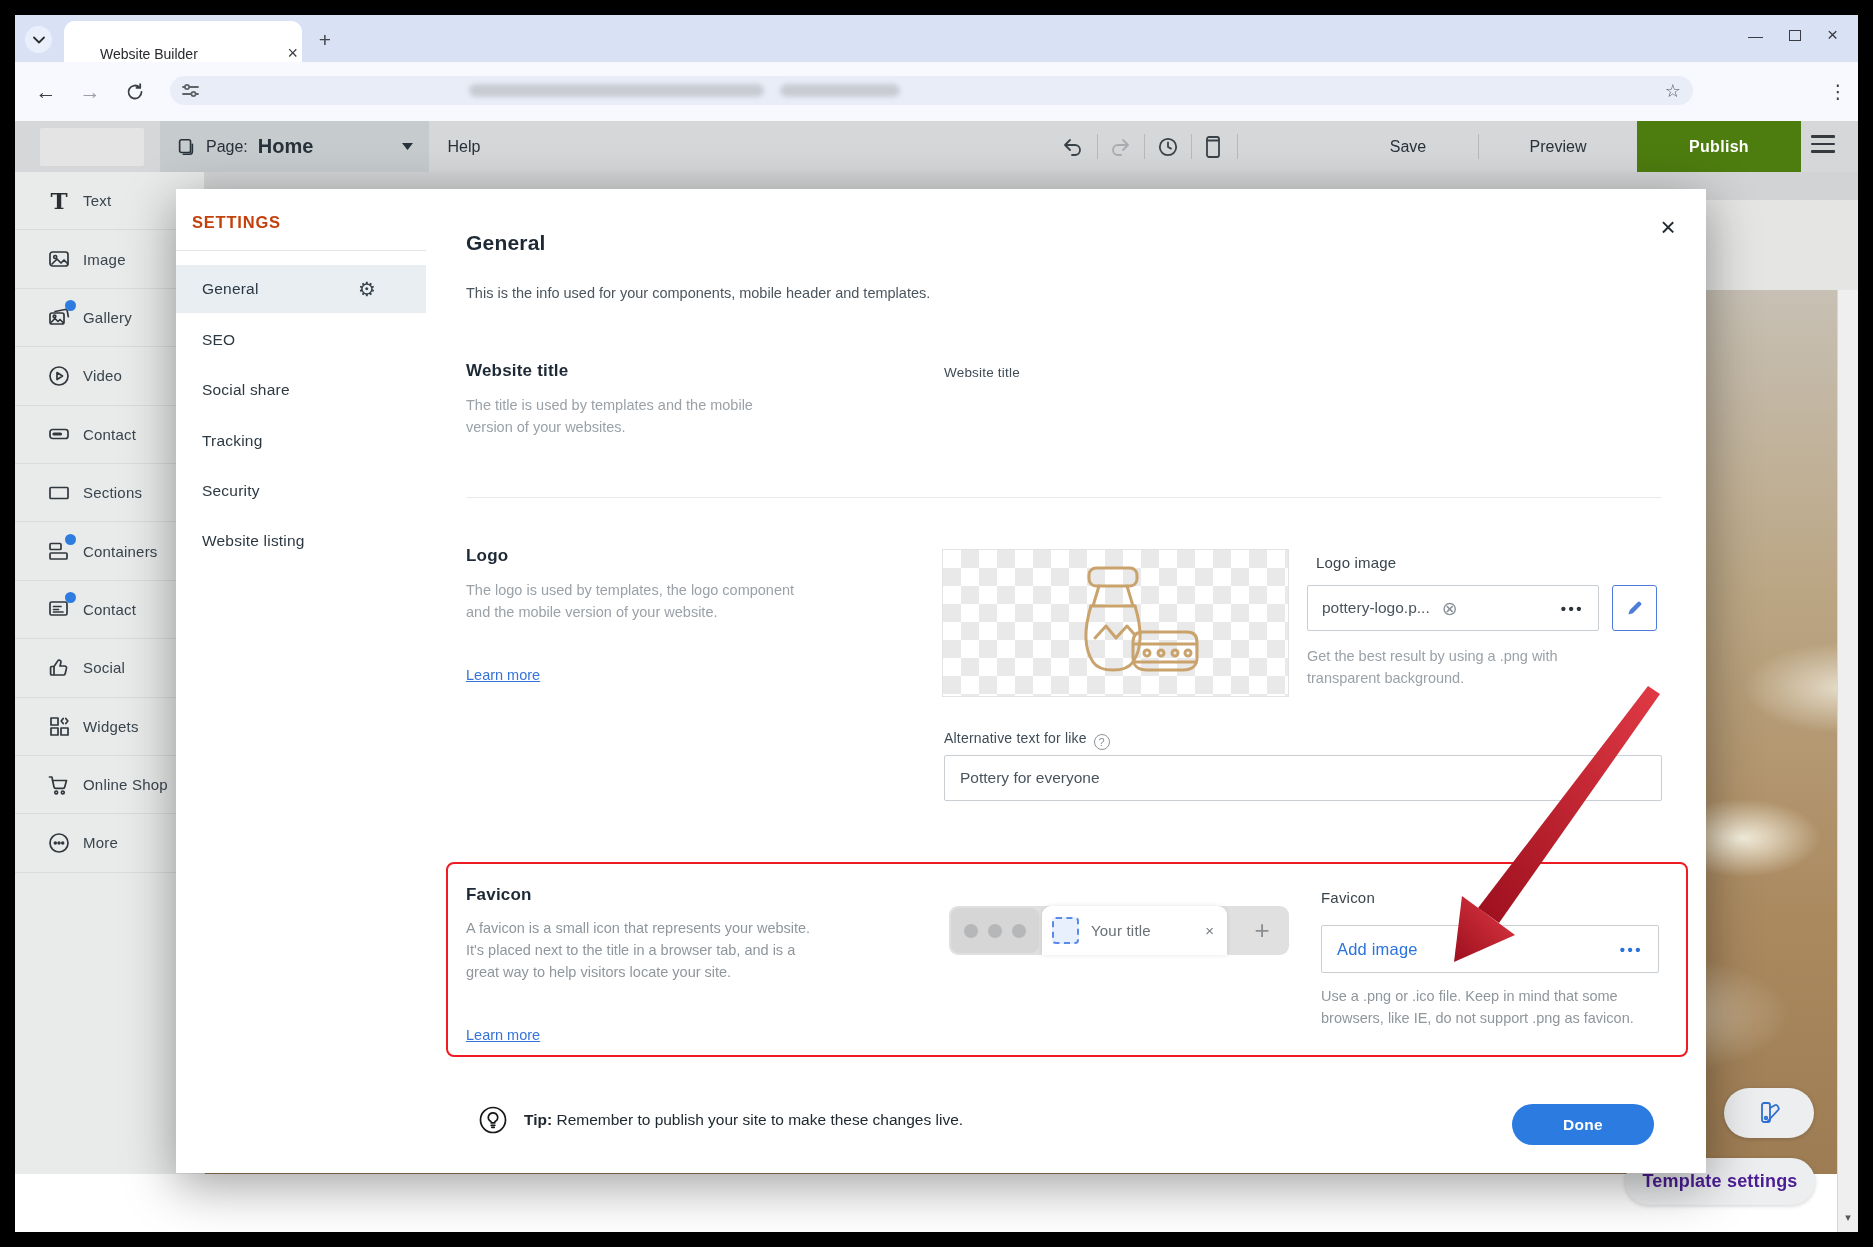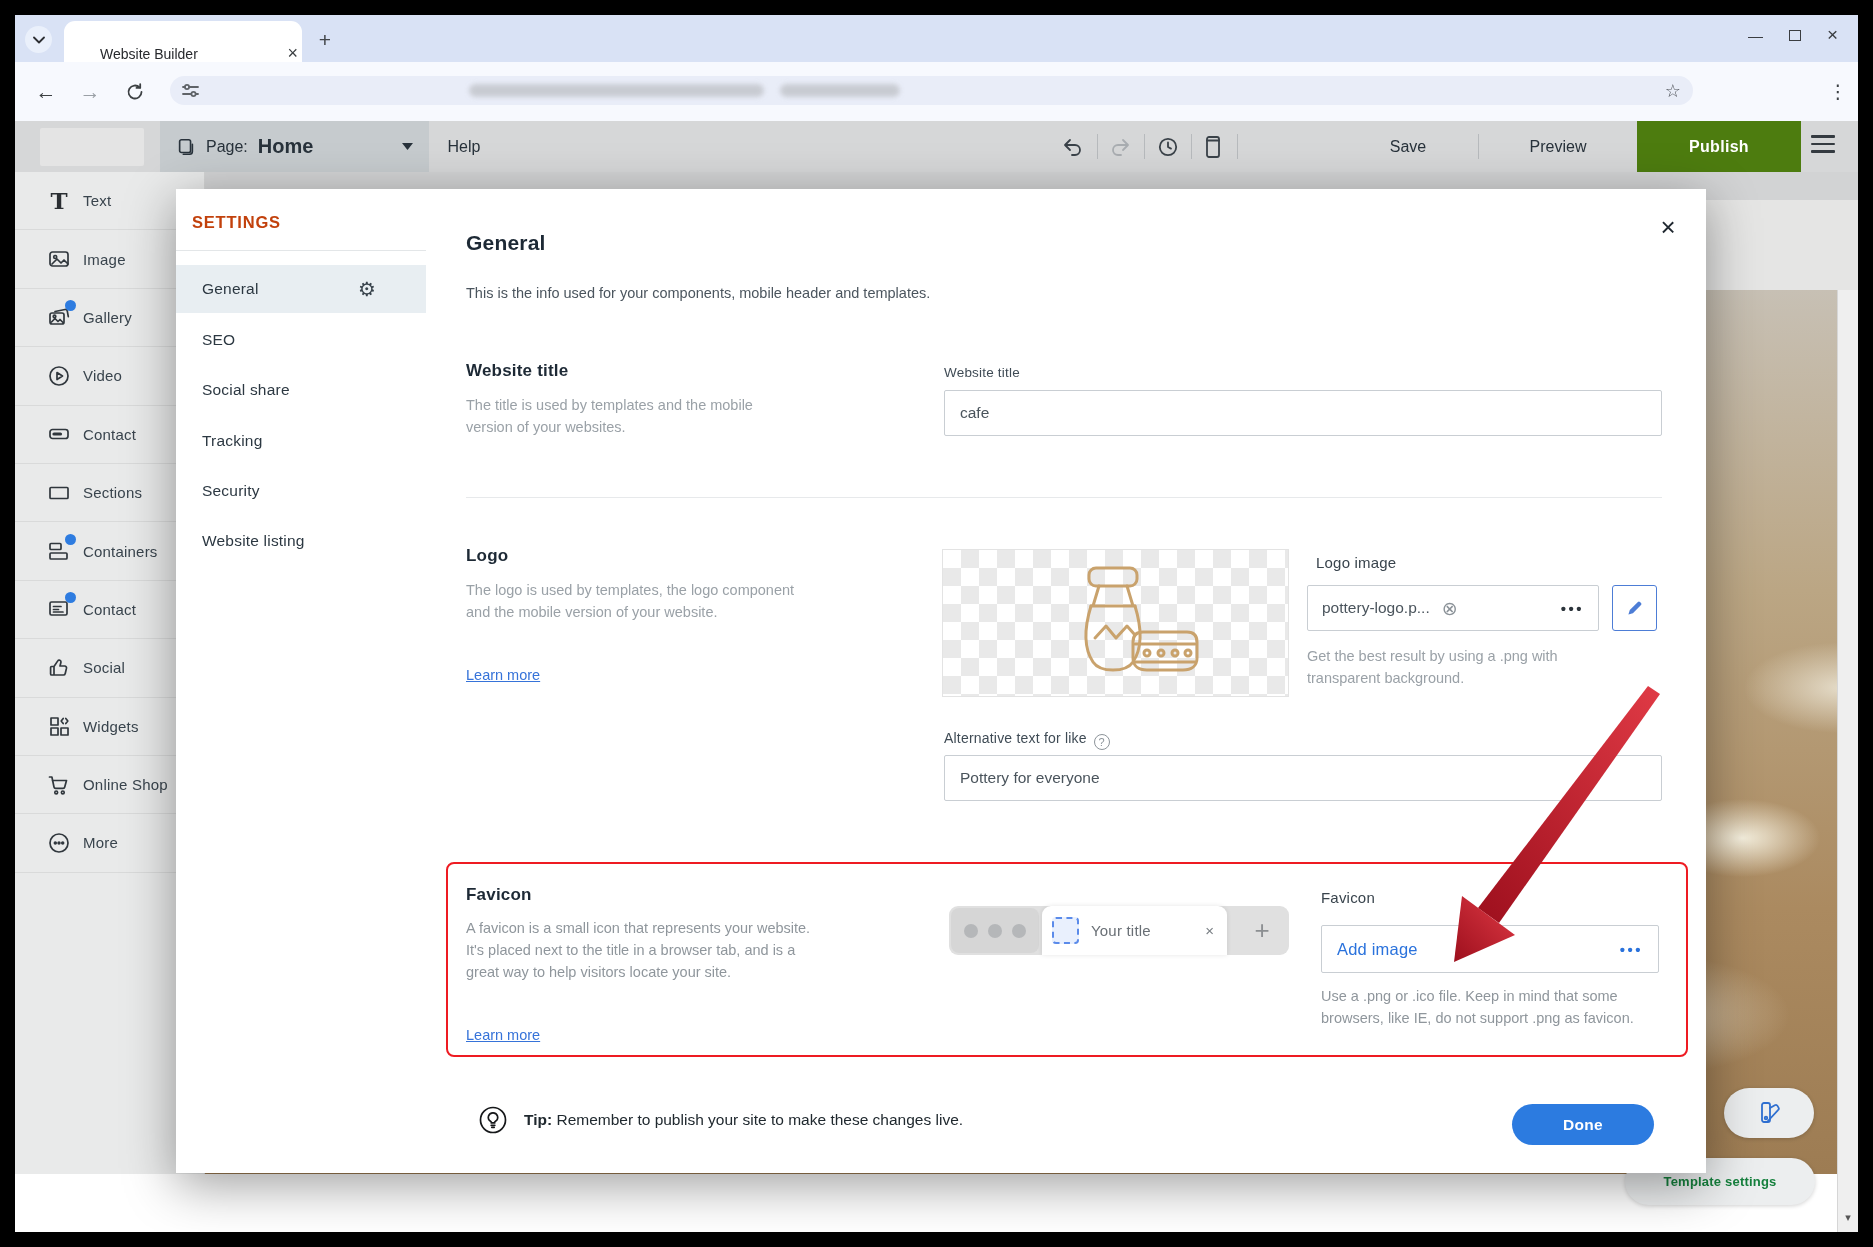--- a/index.html
+++ b/index.html
@@ -61,21 +61,21 @@
     background:
       radial-gradient(ellipse 170px 34px at 150px 26px, #e9e5dd, transparent 70%),
       radial-gradient(ellipse 150px 30px at 310px 40px, #dcd7cd, transparent 70%),
       radial-gradient(ellipse 120px 26px at 470px 30px, #cfc9be, transparent 70%),
       linear-gradient(90deg,#3e3831 0%, #564a3d 22%, #7c674e 48%, #a5износ 0%, #a5875f 75%, #c0a178 100%); }
   .scrollbar { position:absolute; right:0; top:275px; width:21px; bottom:0; background:#efefef; border-left:1px solid #d6d6d6; }
   .sb-arrow { position:absolute; bottom:8px; left:0; width:100%; text-align:center; font-size:11px; color:#555; }
   .pill { position:absolute; border-radius:26px; background:#eceeef; display:flex; align-items:center; justify-content:center; box-shadow:0 1px 4px rgba(0,0,0,.18); }
   .palette-pill { left:1709px; top:1073px; width:90px; height:50px; }
   .ts-pill { left:1610px; top:1143px; width:190px; height:47px; }
-  .ts-pill span { color:#15803d; font-size:13px; font-weight:700; letter-spacing:.2px; }
+  .ts-pill span { color:#4c1d95; font-size:18px; font-weight:700; letter-spacing:.2px; }
 
   
   .modal { position:absolute; left:161px; top:174px; width:1530px; height:984px; background:#fff; box-shadow:0 12px 48px rgba(0,0,0,.38); }
   .mpanel-title { position:absolute; left:16px; top:24px; font-size:16.5px; font-weight:700; letter-spacing:.8px; color:#c2410c; }
   .mpanel-div { position:absolute; left:0; top:61px; width:250px; height:1px; background:#e3e6e8; }
   .mitem { position:absolute; left:0; width:250px; height:50px; display:flex; align-items:center; padding-left:26px; font-size:15.5px; color:#2c3842; letter-spacing:.2px; }
   .mitem.sel { background:#e8eef2; }
   .gear { position:absolute; left:182px; font-size:20px; color:#38434c; }
   .mclose { position:absolute; left:1476px; top:22px; width:32px; height:32px; display:flex; align-items:center; justify-content:center; font-size:26px; color:#202830; font-weight:400; }
   .h1 { position:absolute; left:290px; top:42px; font-size:21px; font-weight:700; color:#1d2935; letter-spacing:.2px; }
@@ -378,21 +378,20 @@
       </div>
 
     <div class="mclose">×</div>
 
     <div class="h1">General</div>
     <div class="subtitle">This is the info used for your components, mobile header and templates.</div>
 
     <div class="h2" style="left:290px; top:172px">Website title</div>
     <div class="desc" style="left:290px; top:205px; width:330px">The title is used by templates and the mobile version of your websites.</div>
     <div class="flabel" style="left:768px; top:176px">Website title</div>
-    <input class="tinput" style="left: 768px; top: 201px; width: 718px;" readonly="" value="cafe">
     <div class="hr" style="top:308px"></div>
 
     <div class="h2" style="left:290px; top:357px">Logo</div>
     <div class="desc" style="left:290px; top:390px; width:330px">The logo is used by templates, the logo component and the mobile version of your website.</div>
     <a class="learn" style="left:290px; top:478px">Learn more</a>
 
     <div class="checker">
       <svg width="210" height="122" viewBox="0 0 210 122" fill="none" stroke="#c9a26c" stroke-width="3" stroke-linecap="round" stroke-linejoin="round">
         <rect x="78" y="6" width="48" height="18" rx="7"></rect>
         <path d="M88 24l-6 20M116 24l6 20M80 44h44"></path>

